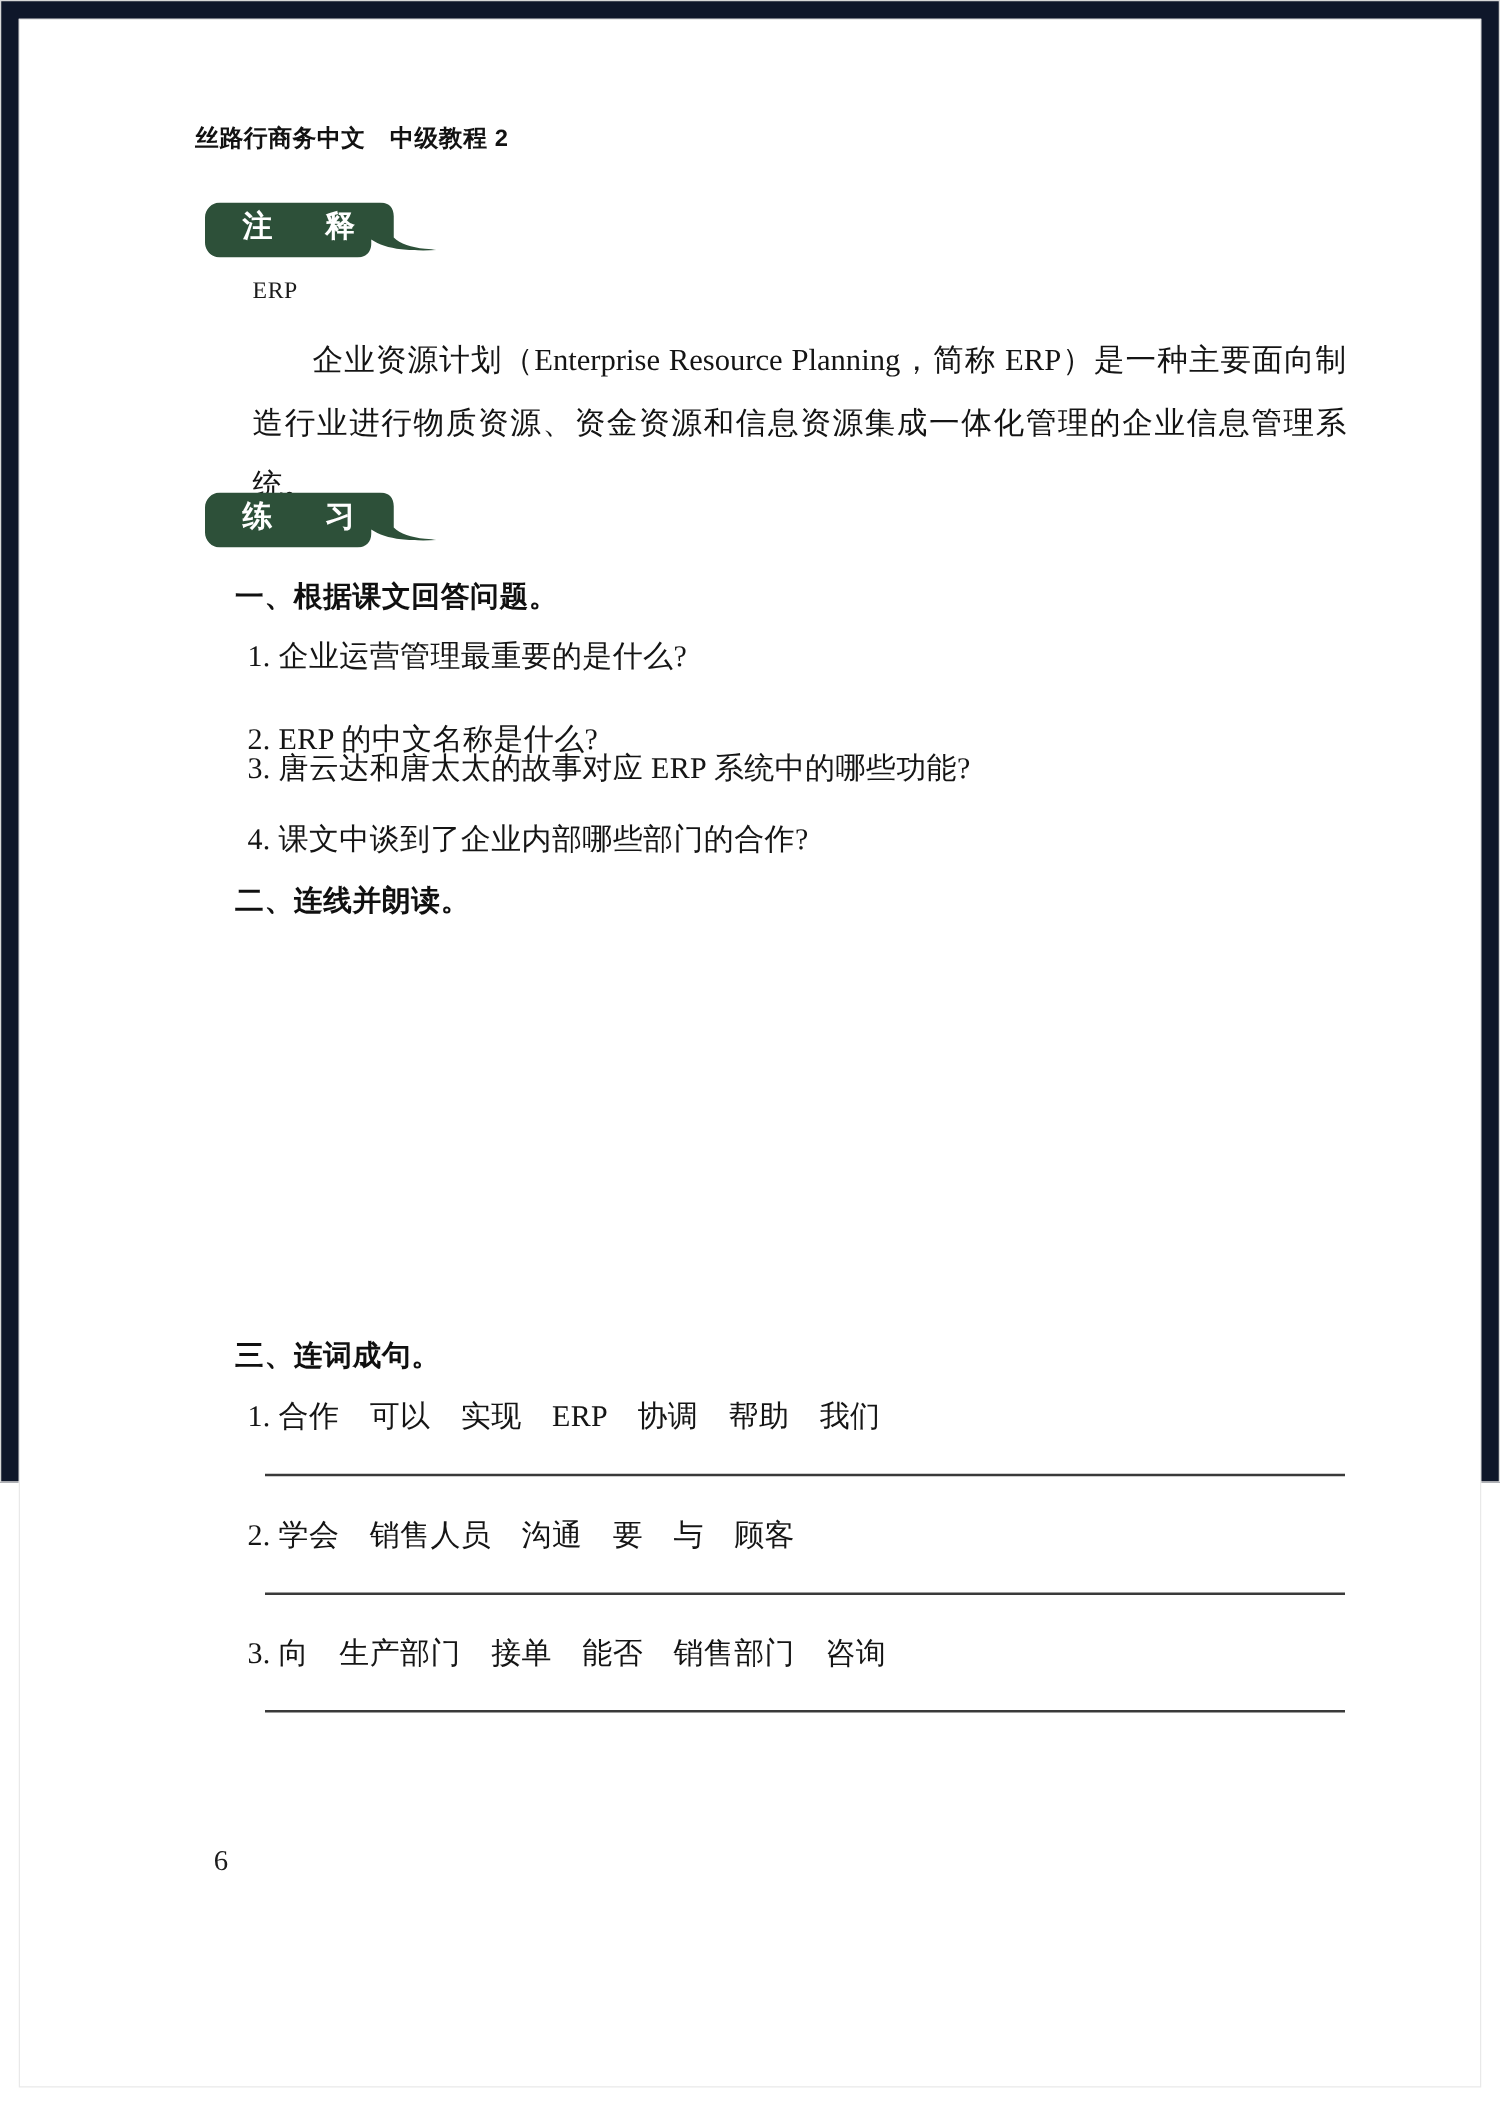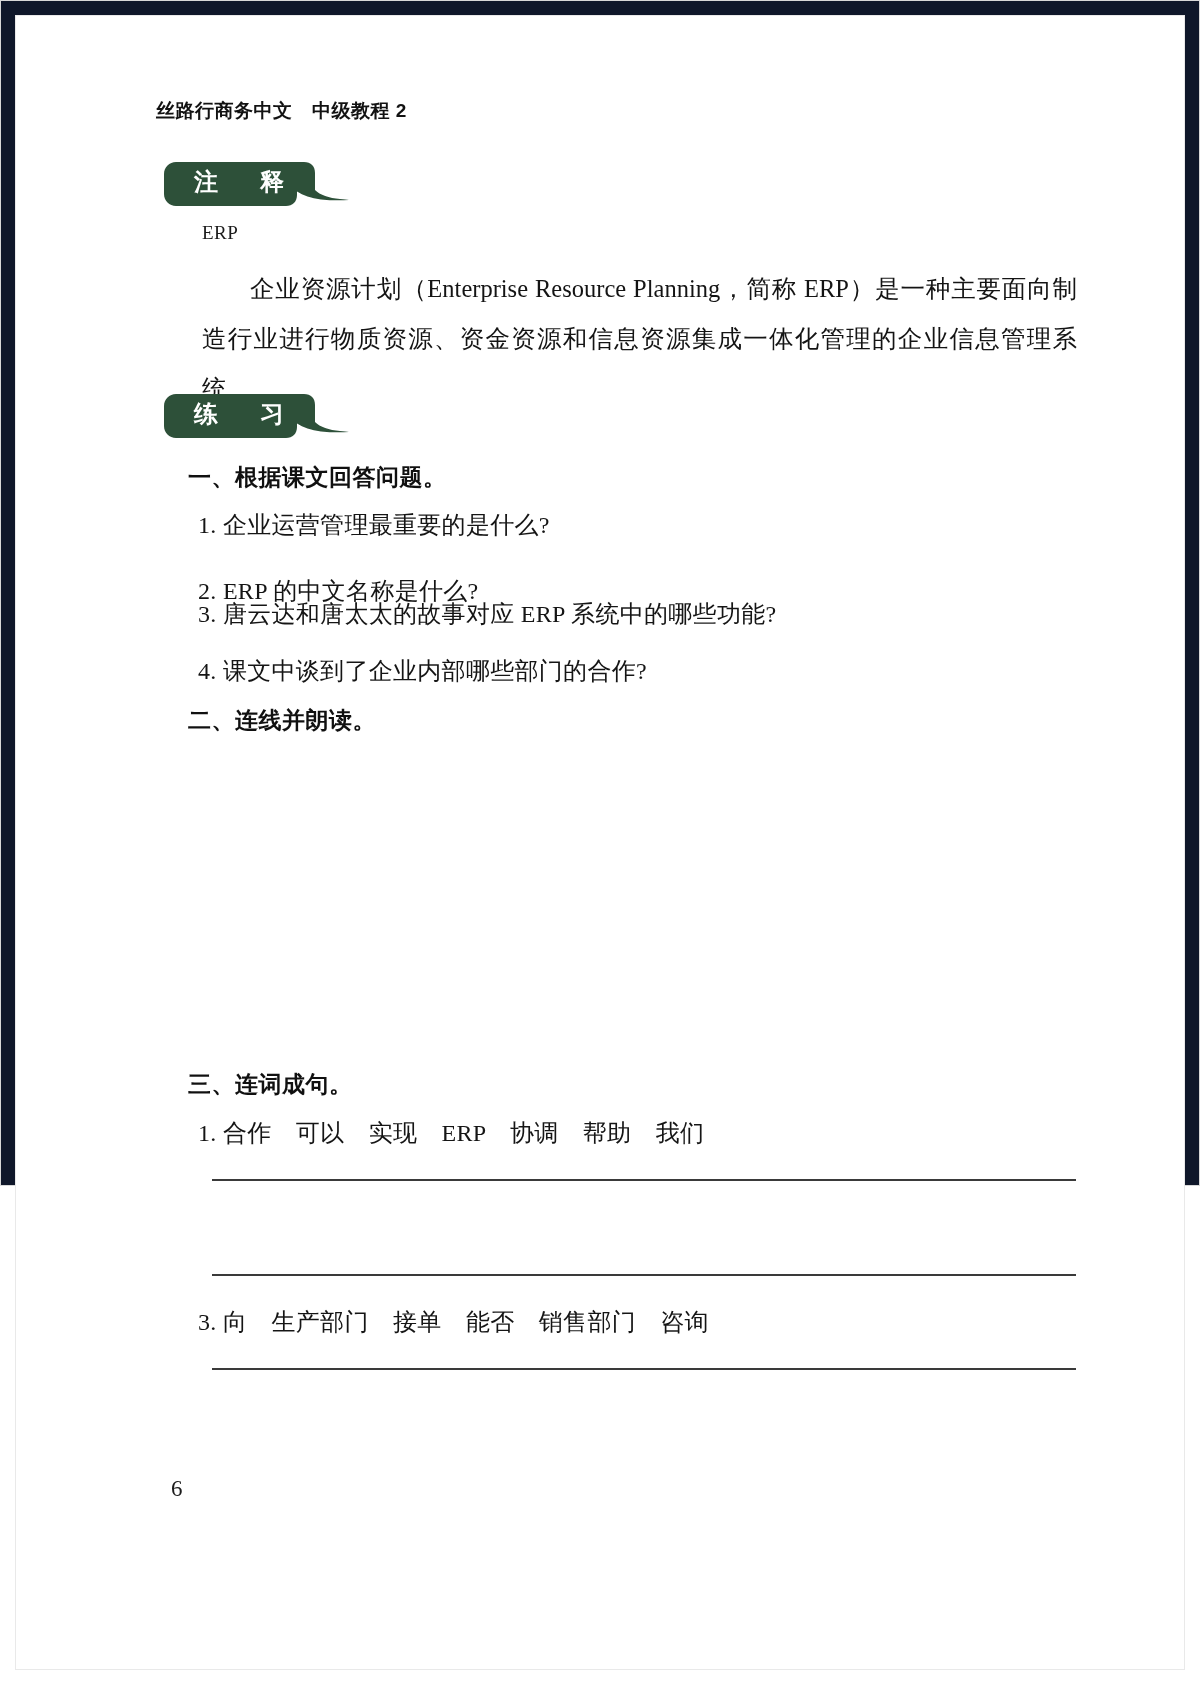--- a/index.html
+++ b/index.html
@@ -249,20 +249,21 @@
     <div class="q-item" id="q4">4. 课文中谈到了企业内部哪些部门的合作?</div>
 
     <div class="sec-heading" id="sec2-heading">二、连线并朗读。</div>
 
 
     <div class="sec-heading" id="sec3-heading">三、连词成句。</div>
 
     <div class="wo-item" id="wo1">1. 合作　可以　实现　ERP　协调　帮助　我们</div>
     <div class="wo-rule" id="rule1"></div>
 
+    <div class="wo-item" id="wo2">2. 学会　销售人员　沟通　要　与　顾客</div>
     <div class="wo-rule" id="rule2"></div>
 
     <div class="wo-item" id="wo3">3. 向　生产部门　接单　能否　销售部门　咨询</div>
     <div class="wo-rule" id="rule3"></div>
 
     <div class="page-number">6</div>
 
   </div>
 </div>
 

